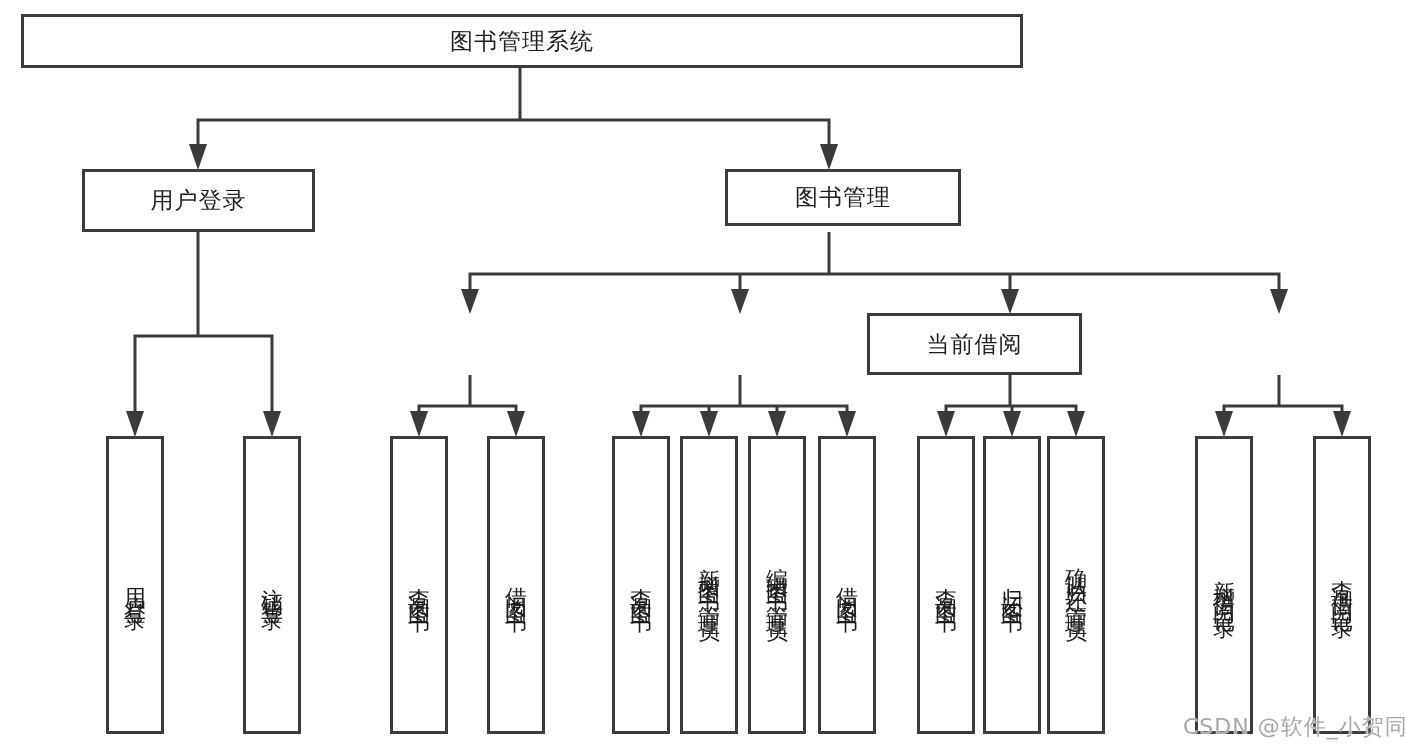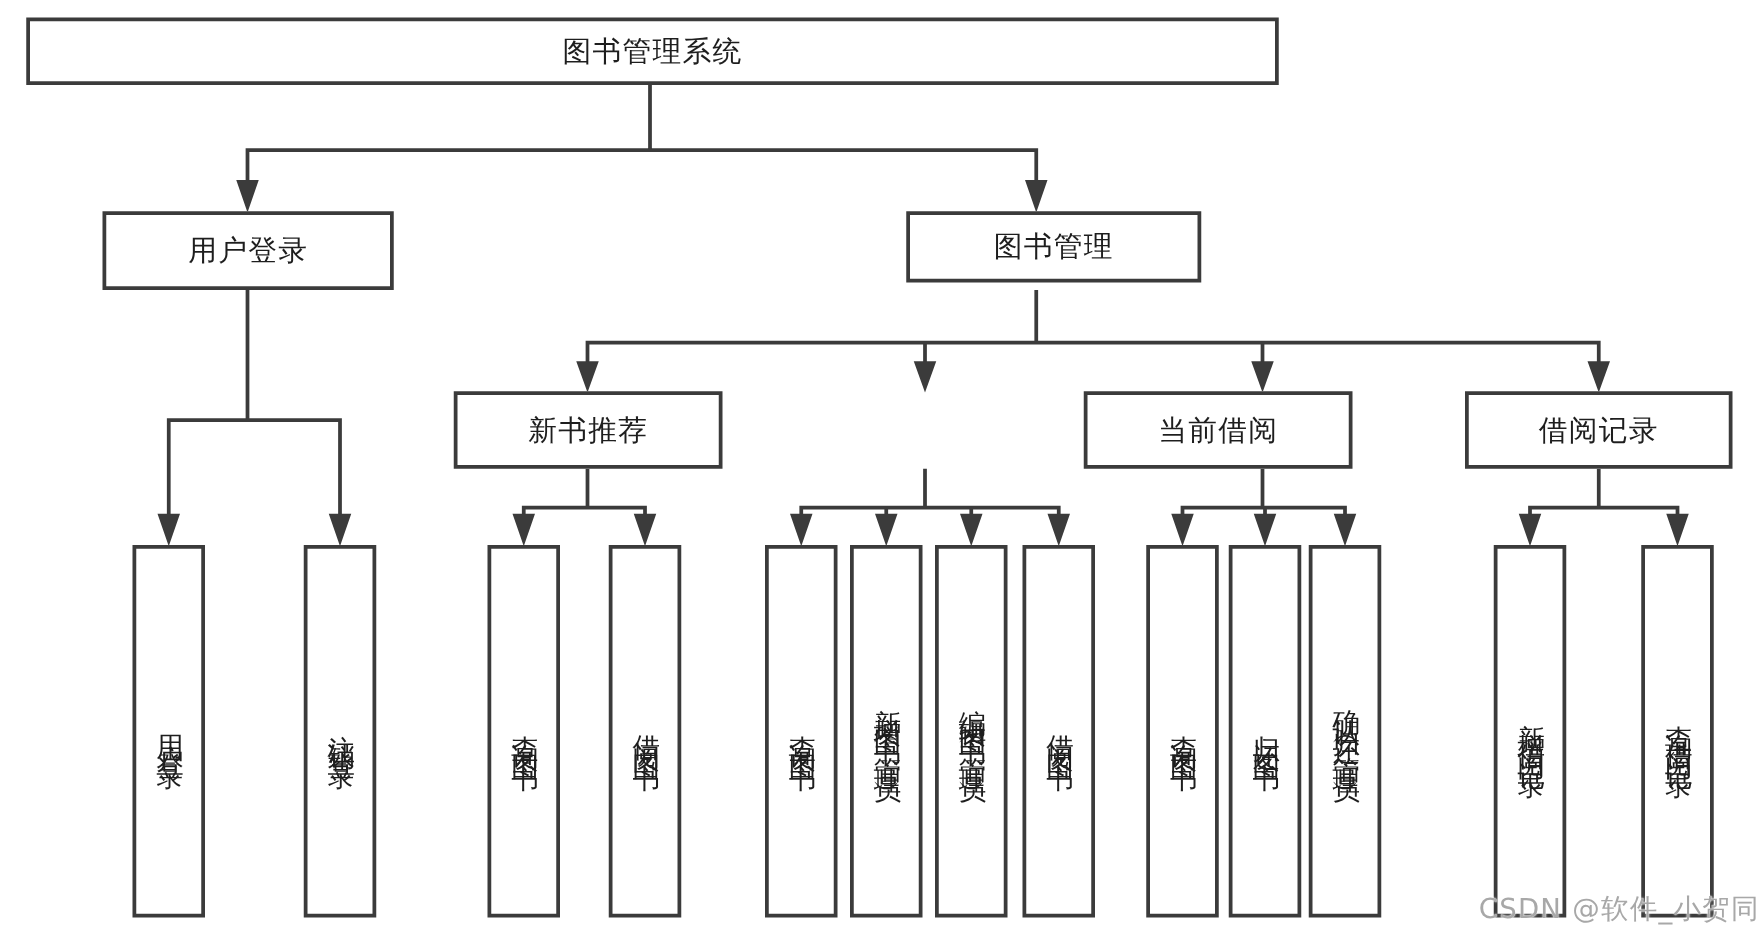--- a/index.html
+++ b/index.html
@@ -98,28 +98,22 @@
     <span>图书管理系统</span>
   </div>
 
   <div class="node" style="left:82px;top:169px;width:233px;height:63px;">
     <span>用户登录</span>
   </div>
   <div class="node" style="left:725px;top:169px;width:236px;height:57px;">
     <span>图书管理</span>
   </div>
 
-  <div class="node" style="left:363px;top:313px;width:215px;height:62px;">
-    <span>新书推荐</span>
-  </div>
   <div class="node" style="left:867px;top:313px;width:215px;height:62px;">
     <span>当前借阅</span>
-  </div>
-  <div class="node" style="left:1172px;top:313px;width:214px;height:62px;">
-    <span>借阅记录</span>
   </div>
 
   <div class="node leaf" style="left:106px;top:436px;width:58px;height:298px;">
     <span class="vtext">用户登录</span>
   </div>
   <div class="node leaf" style="left:243px;top:436px;width:58px;height:298px;">
     <span class="vtext">注销登录</span>
   </div>
 
   <div class="node leaf" style="left:390px;top:436px;width:58px;height:298px;">

